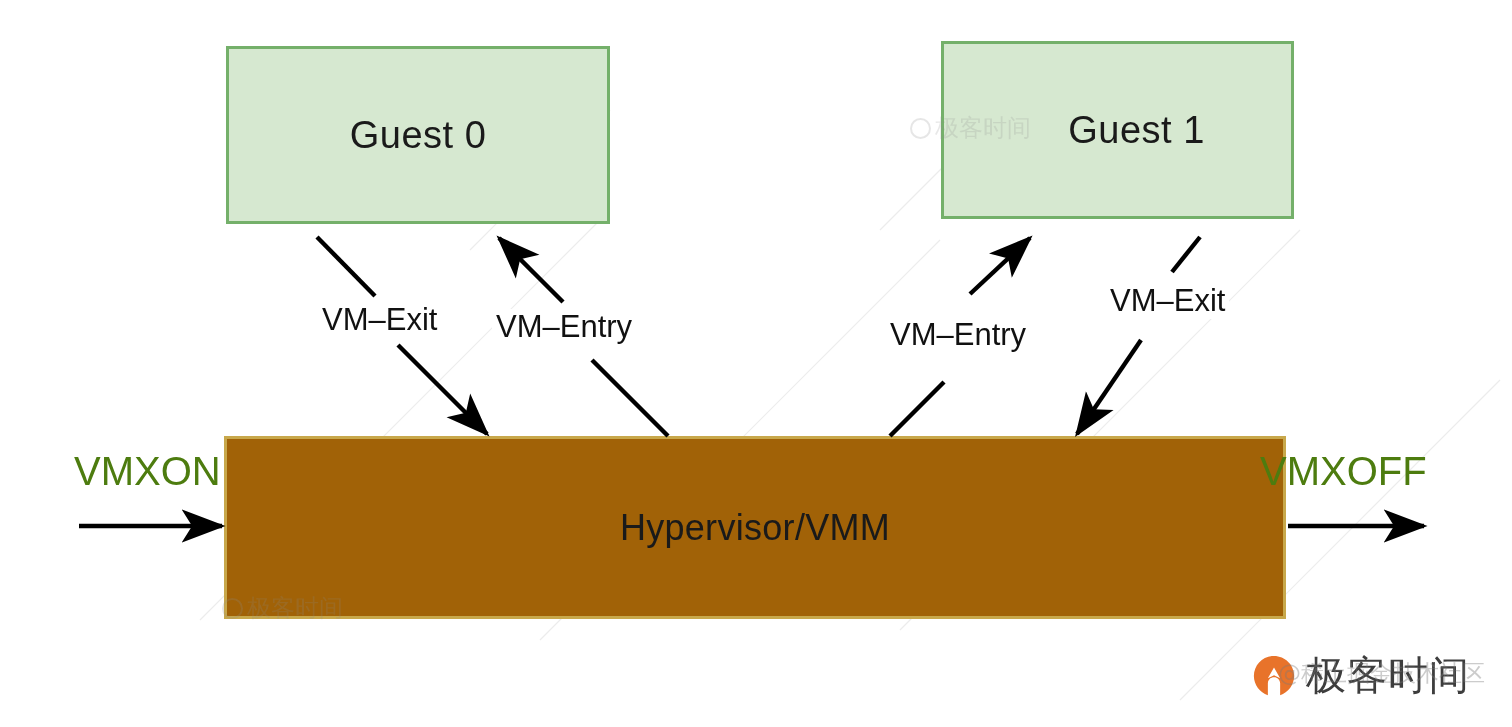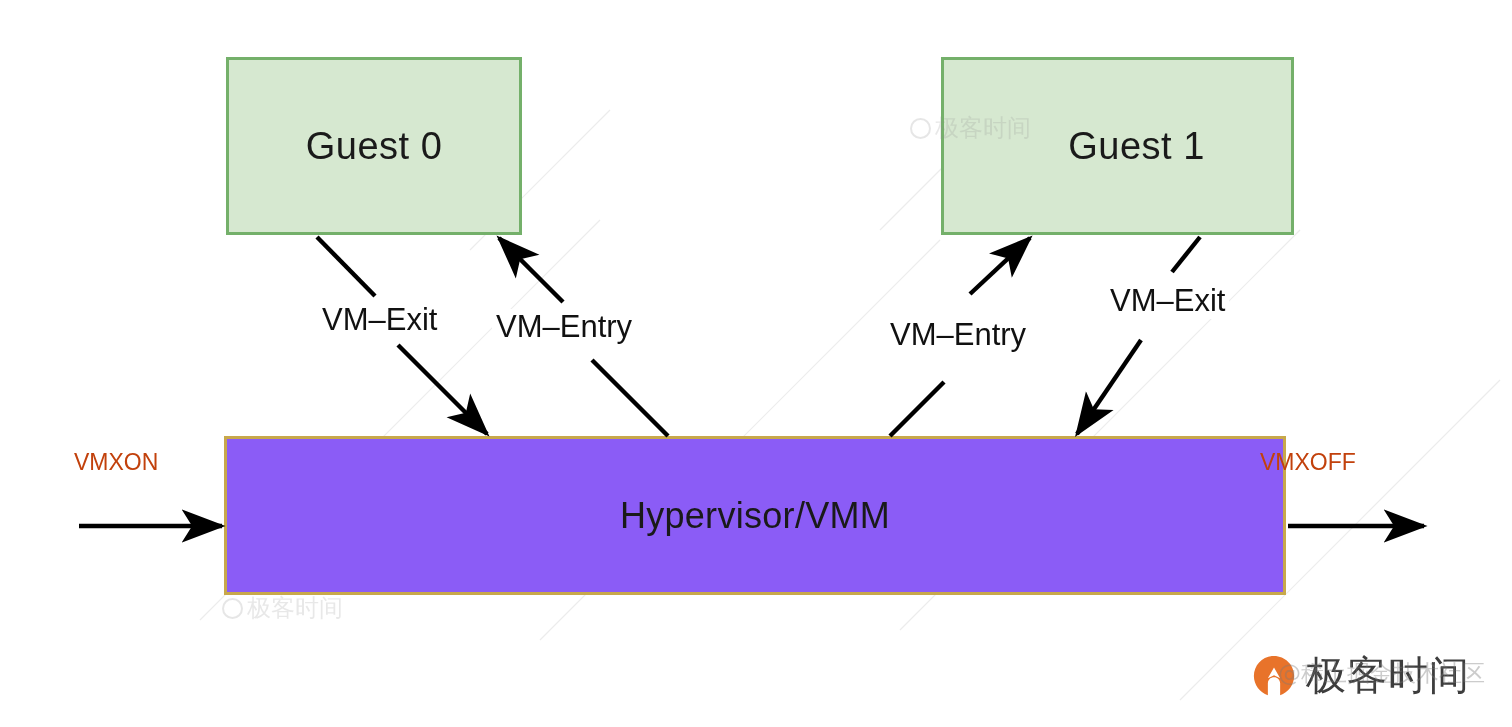--- a/index.html
+++ b/index.html
@@ -38,45 +38,45 @@
   }
   .guest-box {
     border: 3px solid #74b06a;
     background: #d6e8d0;
   }
   .guest-label {
     font-size: 38px;
     color: #1a1a1a;
     letter-spacing: 0.5px;
   }
-  #guest0-box { left: 226px; top: 57px; width: 296px; height: 178px; }
-  #guest1-box { left: 941px; top: 57px; width: 353px; height: 178px; padding-left: 38px; }
+  #guest0-box { left: 226px; top: 46px; width: 384px; height: 178px; }
+  #guest1-box { left: 941px; top: 41px; width: 353px; height: 178px; padding-left: 38px; }
   #hypervisor-box {
-    left: 224px; top: 436px; width: 1062px; height: 159px;
+    left: 224px; top: 436px; width: 1062px; height: 183px;
     border: 3px solid #c8a84b;
-    background: #8b5cf6;
+    background: #a16207;
   }
   .hypervisor-label {
     font-size: 36px;
     color: #1a1a1a;
     letter-spacing: 0.3px;
   }
   .arrow-label {
     position: absolute;
     font-size: 31px;
     color: #111111;
     white-space: nowrap;
     background: #ffffff;
     padding: 1px 4px;
     line-height: 1.1;
   }
   .edge-label {
     position: absolute;
-    font-size: 23px;
-    color: #c2410c;
+    font-size: 40px;
+    color: #4d7c0f;
     white-space: nowrap;
   }
   #label-vmexit-0 { left: 318px; top: 302px; }
   #label-vmentry-0 { left: 492px; top: 309px; }
   #label-vmentry-1 { left: 886px; top: 317px; }
   #label-vmexit-1 { left: 1106px; top: 283px; }
   #label-vmxon { left: 74px; top: 449px; }
   #label-vmxoff { left: 1260px; top: 449px; }
   #brand {
     position: absolute;

